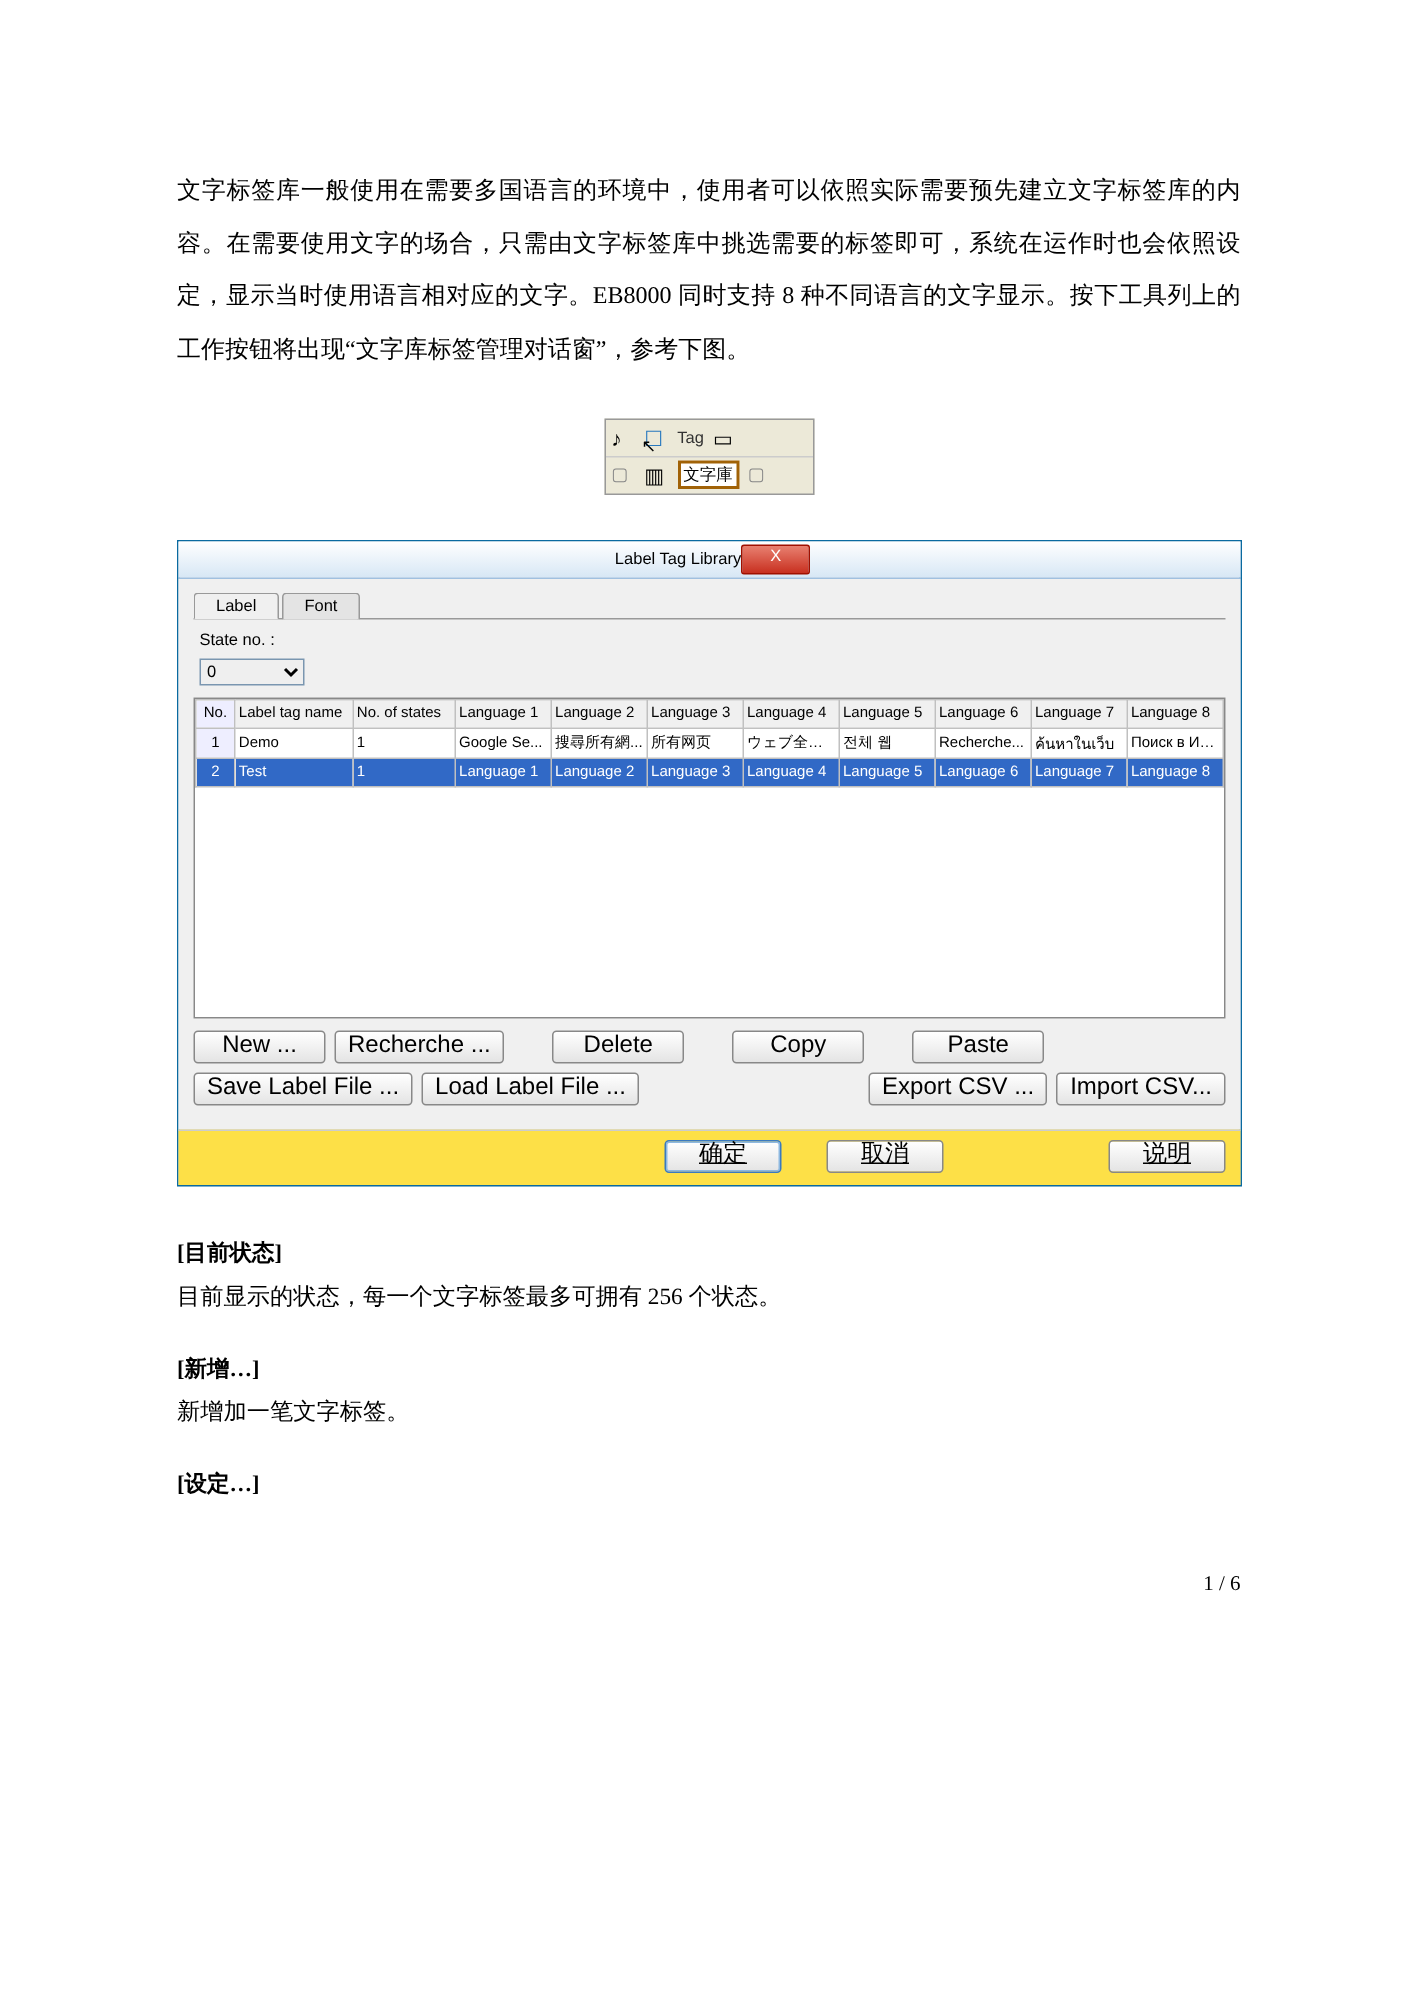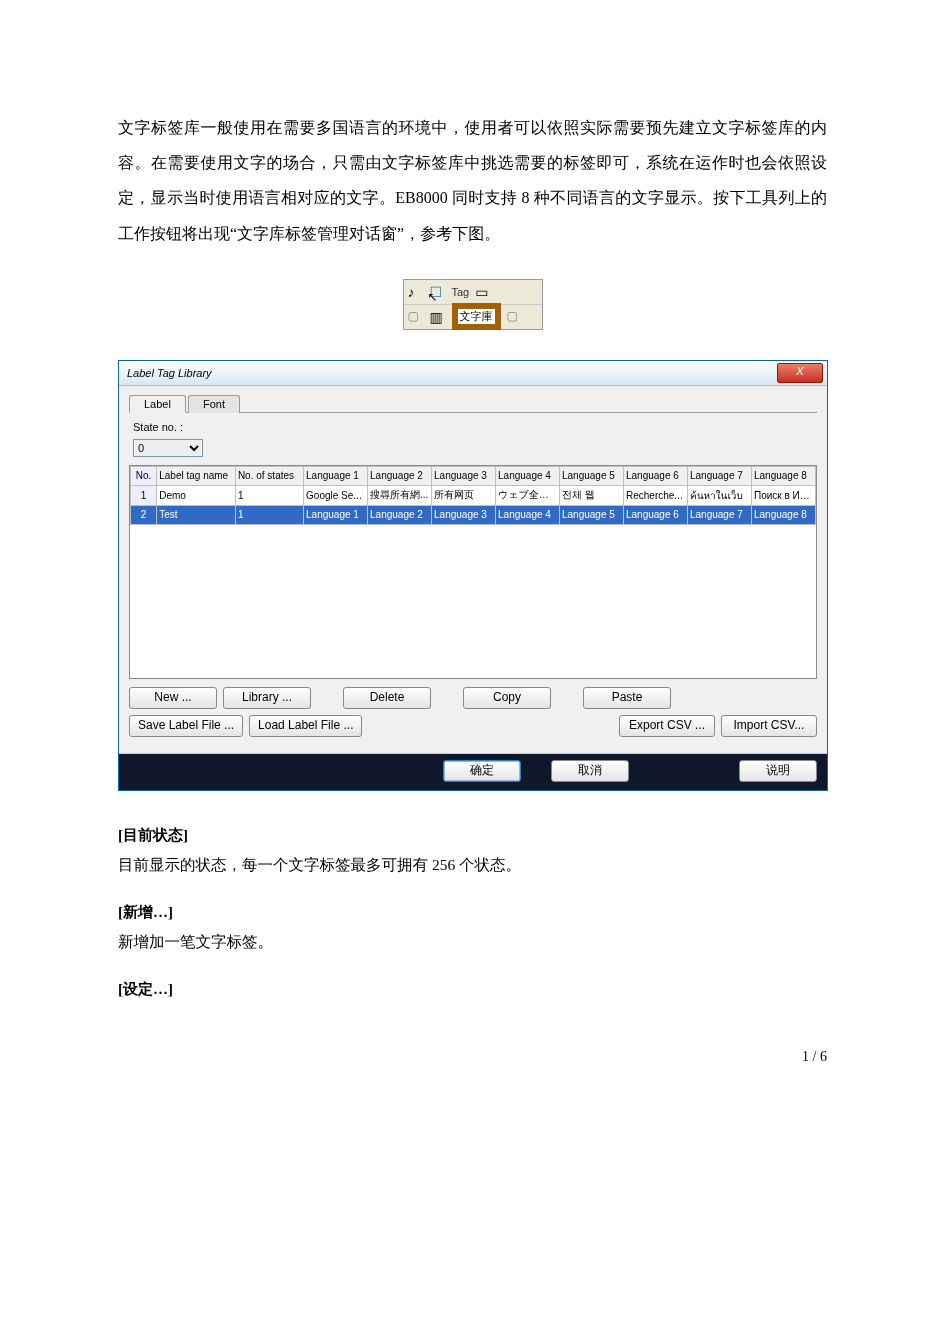--- a/index.html
+++ b/index.html
@@ -33,21 +33,21 @@
     margin: 0 auto 30px auto;
     border: 1px solid #999;
     background: #ece9d8;
     font-family: Tahoma, sans-serif;
     font-size: 11px;
   }
   .toolbar-row { display: flex; align-items: center; height: 24px; border-bottom: 1px solid #ccc; padding: 0 4px; gap: 6px;}
   .toolbar-row:last-child { border-bottom: none; }
   .tool-icon { width: 16px; height: 16px; display:inline-block; }
   .tool-tag { font-size: 11px; color: #333; }
-  .tool-box-label { border: 6px solid #a16207; padding: 0 2px; font-size:11px; background:#fff;}
+  .tool-box-label { border: 2px solid #a16207; padding: 0 2px; font-size:11px; background:#fff;}
   .tool-cursor { position: relative; }
   .tool-cursor::after { content:"↖"; position:absolute; left:-2px; top:6px; font-size:12px;}
   .icon-note::before { content:"♪"; font-size:14px;}
   .icon-form::before { content:"☐"; font-size:14px; color:#2a7abf;}
   .icon-form2::before { content:"▭"; font-size:14px;}
   .icon-strip::before { content:"▥"; font-size:14px;}
   .icon-small::before { content:"▢"; font-size:12px; color:#888;}
 
   
   .dialog {
@@ -58,23 +58,22 @@
     border: 1px solid #0a6aa0;
     box-shadow: 0 0 0 1px #8db8e0 inset;
     background: #f0f0f0;
   }
   .titlebar {
     height: 24px;
     background: linear-gradient(to bottom, #ffffff, #d7e7f5);
     border-bottom: 1px solid #a0c0e0;
     display: flex;
     align-items: center;
-    justify-content: space-between;
+    justify-content: center;
     padding: 0 0 0 8px;
-    font-style: italic;
   }
   .titlebar .title-text { color: #000; }
   .close-btn {
     width: 44px;
     height: 18px;
     background: #e04030;
     background: linear-gradient(to bottom, #e88070, #c83020);
     border: 1px solid #a01000;
     border-radius: 2px;
     color: #fff;
@@ -145,34 +144,35 @@
 
   .btn-row { display: flex; gap: 6px; margin-bottom: 6px; flex-wrap: wrap;}
   .btn-row .spacer { flex: 1; }
   .btn, .btn-wide {
     min-width: 70px;
     height: 20px;
     padding: 0 8px;
     background: linear-gradient(to bottom, #ffffff, #e4e4e4);
     border: 1px solid #888;
     border-radius: 3px;
-    font-size: 12px;
+    font-size: 16px;
     line-height: 18px;
     text-align: center;
     cursor: pointer;
   }
   .btn-wide { min-width: 78px; }
   .btn.primary { border: 1px solid #3a7ac0; box-shadow: 0 0 0 1px #8db8e0 inset;}
   .bottom-btn-row {
     display: flex;
     justify-content: flex-end;
     gap: 30px;
     padding: 6px 10px 8px 10px;
     border-top: 1px solid #ccc;
-    background:#0f172a;
+    background:#fde047;
+    text-decoration:underline;
   }
 
   
   h4.section-label {
     font-size: 15px;
     font-weight: bold;
     margin: 24px 0 6px 0;
     font-family: "SimSun", serif;
   }
   p.section-text {
@@ -272,21 +272,21 @@
               <td>Language 6</td>
               <td>Language 7</td>
               <td>Language 8</td>
             </tr>
           </tbody>
         </table>
       </div>
 
       <div class="btn-row">
         <div class="btn">New ...</div>
-        <div class="btn">Library ...</div>
+        <div class="btn">Recherche ...</div>
         <div style="width:20px"></div>
         <div class="btn">Delete</div>
         <div style="width:20px"></div>
         <div class="btn">Copy</div>
         <div style="width:20px"></div>
         <div class="btn">Paste</div>
       </div>
       <div class="btn-row">
         <div class="btn-wide">Save Label File ...</div>
         <div class="btn-wide">Load Label File ...</div>

